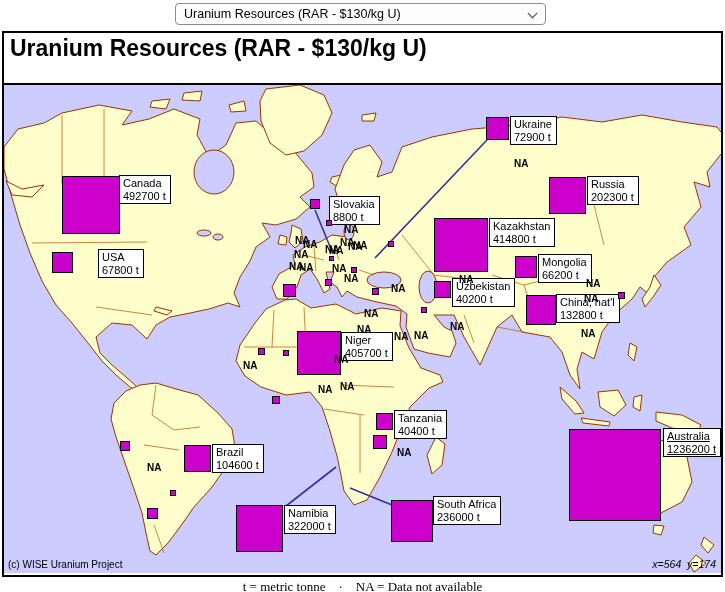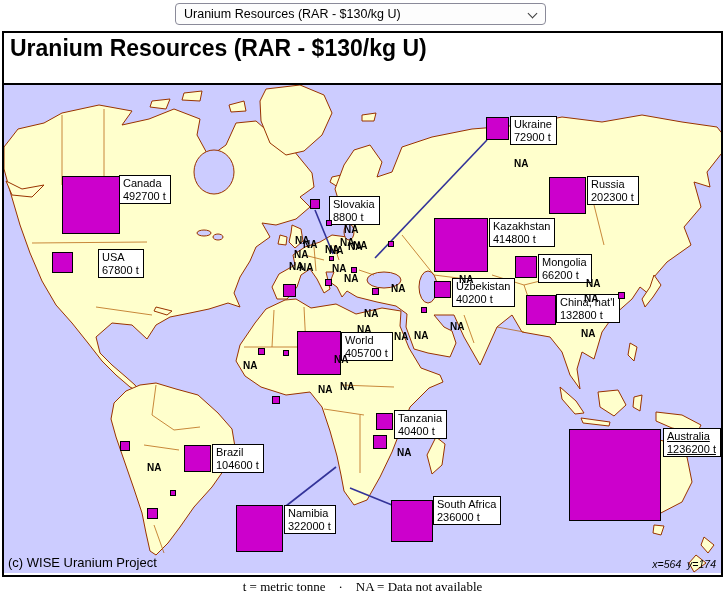--- a/index.html
+++ b/index.html
@@ -21,21 +21,21 @@
   .hdr .title{font-size:23px;font-weight:bold;letter-spacing:0;line-height:27px;}
   .hdr .subtitle{font-size:12.5px;font-weight:bold;line-height:15px;white-space:pre;}
   .map-area{position:relative;width:717px;height:488px;background:var(--ocean);overflow:hidden;}
   .map-area svg{position:absolute;left:0;top:0;}
   .world-total{position:absolute;left:256px;top:9px;width:212px;height:27px;background:#fff;
     border:2px solid #000;font-size:16px;text-align:center;line-height:24px;white-space:pre;}
   .sq{position:absolute;background:var(--marker);border:1px solid #000;}
   .lbl{position:absolute;background:#fff;border:1px solid #000;font-size:11px;line-height:12.5px;
     padding:1px 4px 1px 3px;white-space:nowrap;}
   .na{position:absolute;font-size:10px;font-weight:bold;color:#000;white-space:pre;}
-  .credit{position:absolute;left:4px;bottom:3px;font-size:13px;color:#000;}
+  .credit{position:absolute;left:4px;bottom:3px;font-size:10px;color:#000;}
   .coords{position:absolute;right:5px;bottom:3px;font-size:10.5px;font-style:italic;color:#000;white-space:pre;}
   .legend{position:absolute;left:0;top:579px;width:725px;text-align:center;
     font-family:"Liberation Serif",serif;font-size:13px;white-space:pre;}
 </style>
 </head>
 <body>
 
 <div class="select">
   <span>Uranium Resources (RAR - $130/kg U)</span>
   <span class="chev"></span>
@@ -173,21 +173,21 @@
           <div>Uzbekistan</div>
           <div>40200 t</div>
         </div>
         <div class="sq" style="left: 522px; top: 210px; width: 30px; height: 30px; background: rgb(204, 0, 204);"></div>
         <div class="lbl" style="left: 552px; top: 209px;">
           <div>China, nat'l</div>
           <div>132800 t</div>
         </div>
         <div class="sq" style="left: 293px; top: 246px; width: 44px; height: 44px; background: rgb(204, 0, 204);"></div>
         <div class="lbl" style="left: 337px; top: 247px;">
-          <div>World</div>
+          <div>Niger</div>
           <div>405700 t</div>
         </div>
         <div class="sq" style="left: 372px; top: 328px; width: 17px; height: 17px; background: rgb(204, 0, 204);"></div>
         <div class="lbl" style="left: 390px; top: 325px;">
           <div>Tanzania</div>
           <div>40400 t</div>
         </div>
         <div class="sq" style="left: 180px; top: 360px; width: 27px; height: 27px; background: rgb(204, 0, 204);"></div>
         <div class="lbl" style="left: 208px; top: 359px;">
           <div>Brazil</div>

